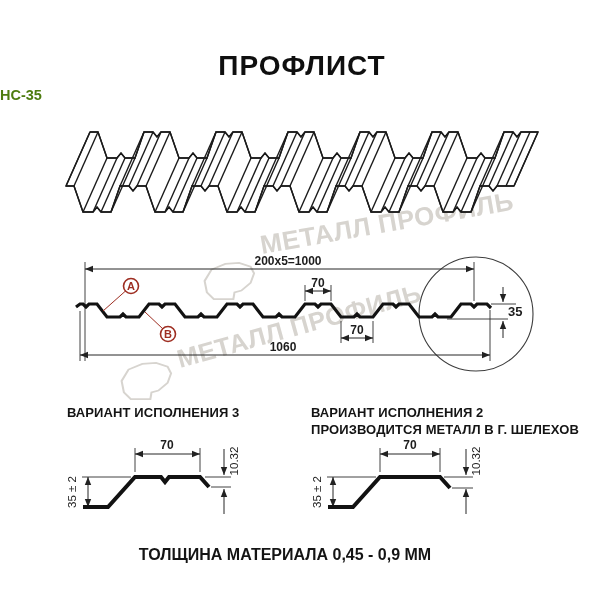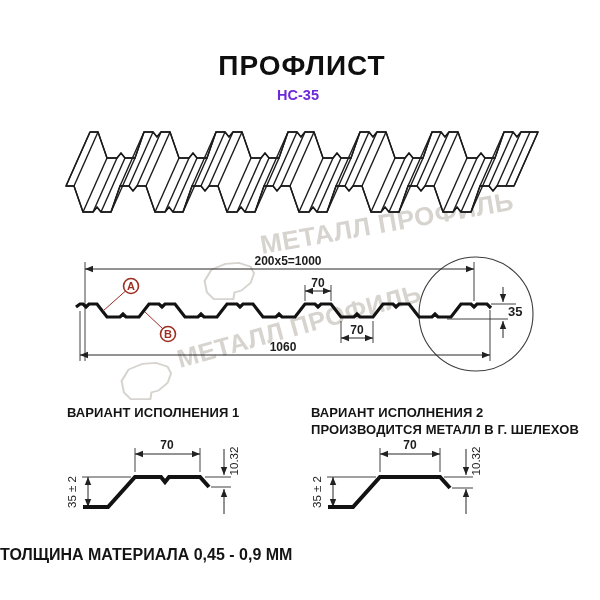--- a/index.html
+++ b/index.html
@@ -1,26 +1,26 @@
 <!DOCTYPE html>
 <html><head>
 <meta charset="utf-8">
 <style>
   html,body{margin:0;padding:0;}
   body{width:600px;height:600px;background:#ffffff;position:relative;overflow:hidden;
        font-family:"Liberation Sans",sans-serif;color:#151515;}
   .abs{position:absolute;}
   #title{left:4px;top:50px;width:596px;text-align:center;font-size:28px;font-weight:800;
          letter-spacing:1px;color:#0f0f0f;}
-  #subtitle{left:0;top:87px;width:596px;text-align:center;font-size:14.5px;font-weight:700;color:#6d28d9;}
+  #subtitle{left:0;top:87px;width:596px;text-align:left;font-size:14.5px;font-weight:700;color:#4d7c0f;}
   .variant-heading{font-size:13px;font-weight:700;color:#141414;letter-spacing:0.1px;white-space:nowrap;}
   #v1-heading{left:67px;top:405px;}
   #v2-heading{left:311px;top:405px;text-align:right;}
   #v2-subheading{left:311px;top:422px;}
-  #footer{left:0;top:546px;width:570px;font-size:16px;font-weight:700;color:#141414;}
+  #footer{left:0;top:546px;width:570px;text-align:center;font-size:16px;font-weight:700;color:#141414;}
   svg{position:absolute;left:0;top:0;}
   svg text{font-family:"Liberation Sans",sans-serif;fill:#1d1d1d;}
   .dim{stroke:#262626;stroke-width:1;fill:none;}
   .ext{stroke:#2e2e2e;stroke-width:0.9;fill:none;}
   .dimtxt{font-size:12px;font-weight:600;}
   .dimtxt-sm{font-size:11.5px;font-weight:400;}
   .profile{stroke:#121212;fill:none;}
   .accent{stroke:#9e2e22;fill:none;}
   .accent-txt{fill:#9e2e22;font-size:11px;font-weight:700;}
   .wm-text{font-size:26px;font-weight:700;fill:#d7d4cf;letter-spacing:0.5px;}
@@ -184,16 +184,16 @@
     <line class="dim" x1="466" y1="449" x2="466" y2="475" marker-end="url(#arr)"></line>
     <line class="dim" x1="466" y1="514" x2="466" y2="489" marker-end="url(#arr)"></line>
     <text class="dimtxt-sm" x="476" y="465" text-anchor="middle" transform="rotate(-90 476 461)">10.32</text>
 
     <path class="profile" stroke-width="4" d="M328,507 h25 l27,-30 h60 l10,11"></path>
   </g>
 </svg>
 
 <div class="abs" id="title">ПРОФЛИСТ</div>
 <div class="abs" id="subtitle">НС-35</div>
-<div class="abs variant-heading" id="v1-heading">ВАРИАНТ ИСПОЛНЕНИЯ 1</div>
+<div class="abs variant-heading" id="v1-heading">ВАРИАНТ ИСПОЛНЕНИЯ 3</div>
 <div class="abs variant-heading" id="v2-heading">ВАРИАНТ ИСПОЛНЕНИЯ 2</div>
 <div class="abs variant-heading" id="v2-subheading">ПРОИЗВОДИТСЯ МЕТАЛЛ В Г. ШЕЛЕХОВ</div>
 <div class="abs" id="footer">ТОЛЩИНА МАТЕРИАЛА 0,45 - 0,9 ММ</div>
 
 </body></html>

